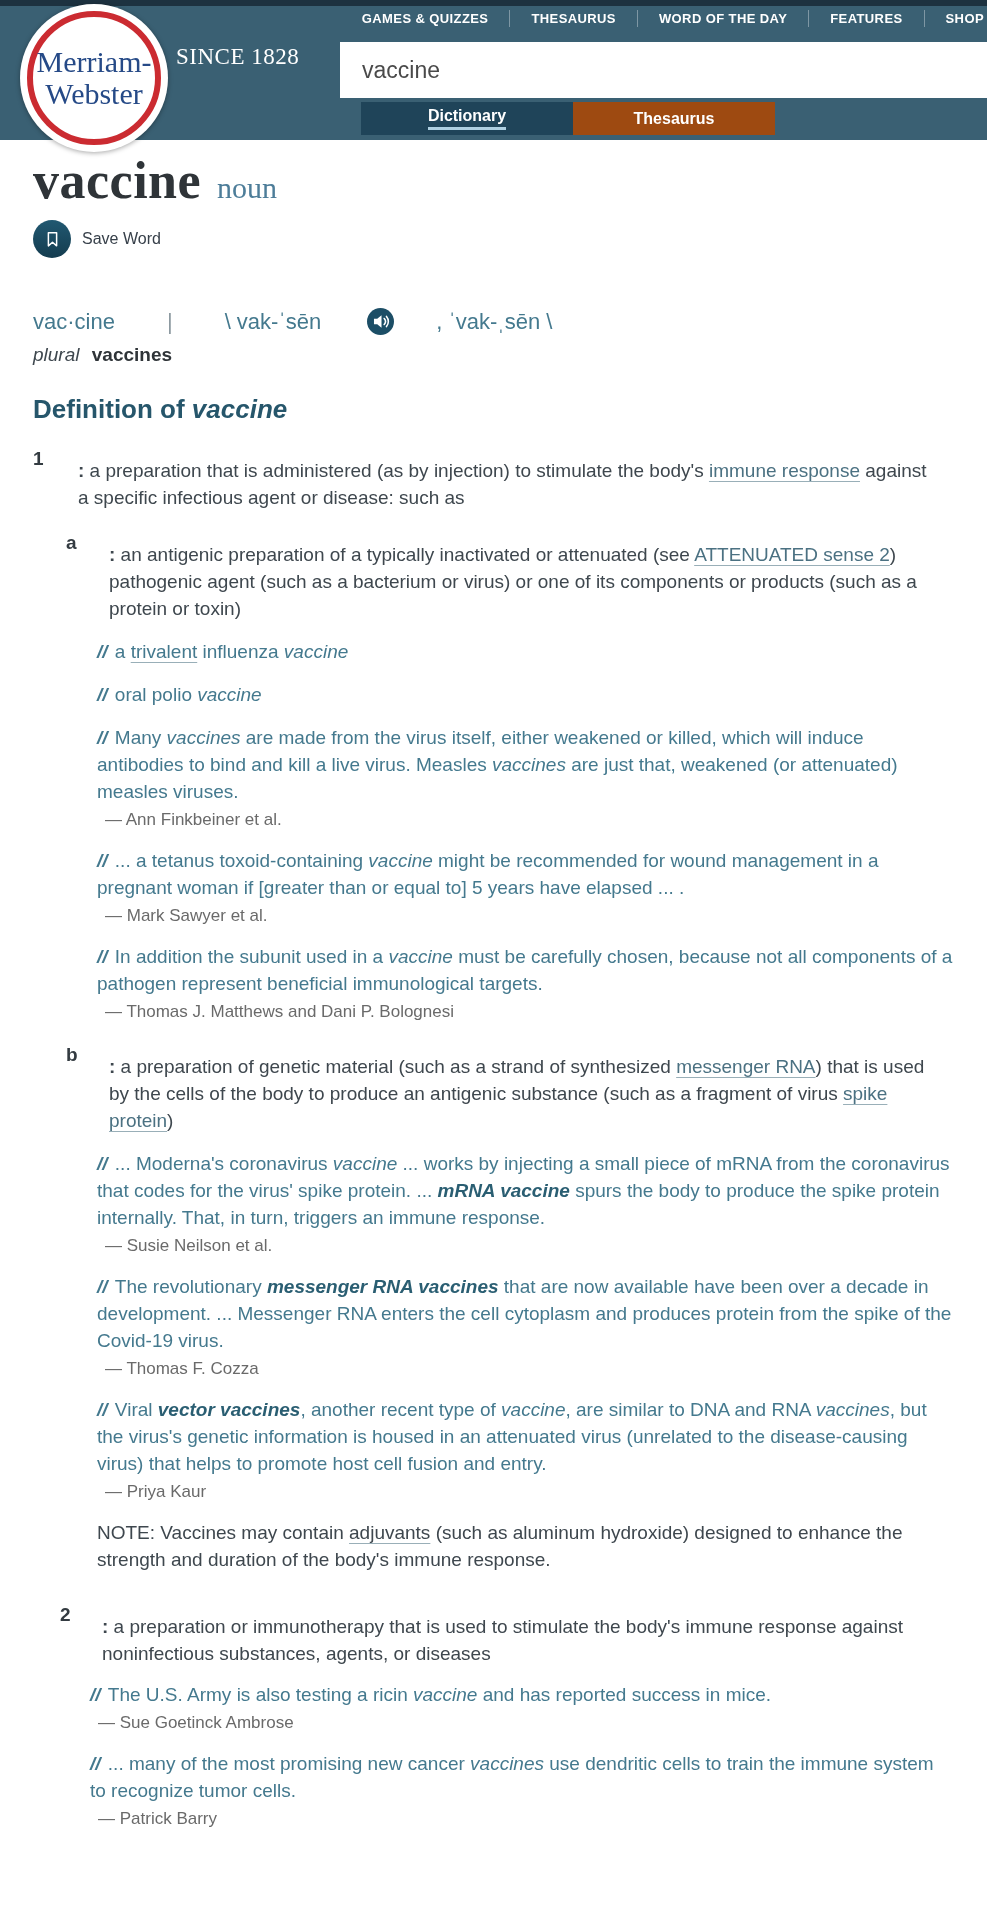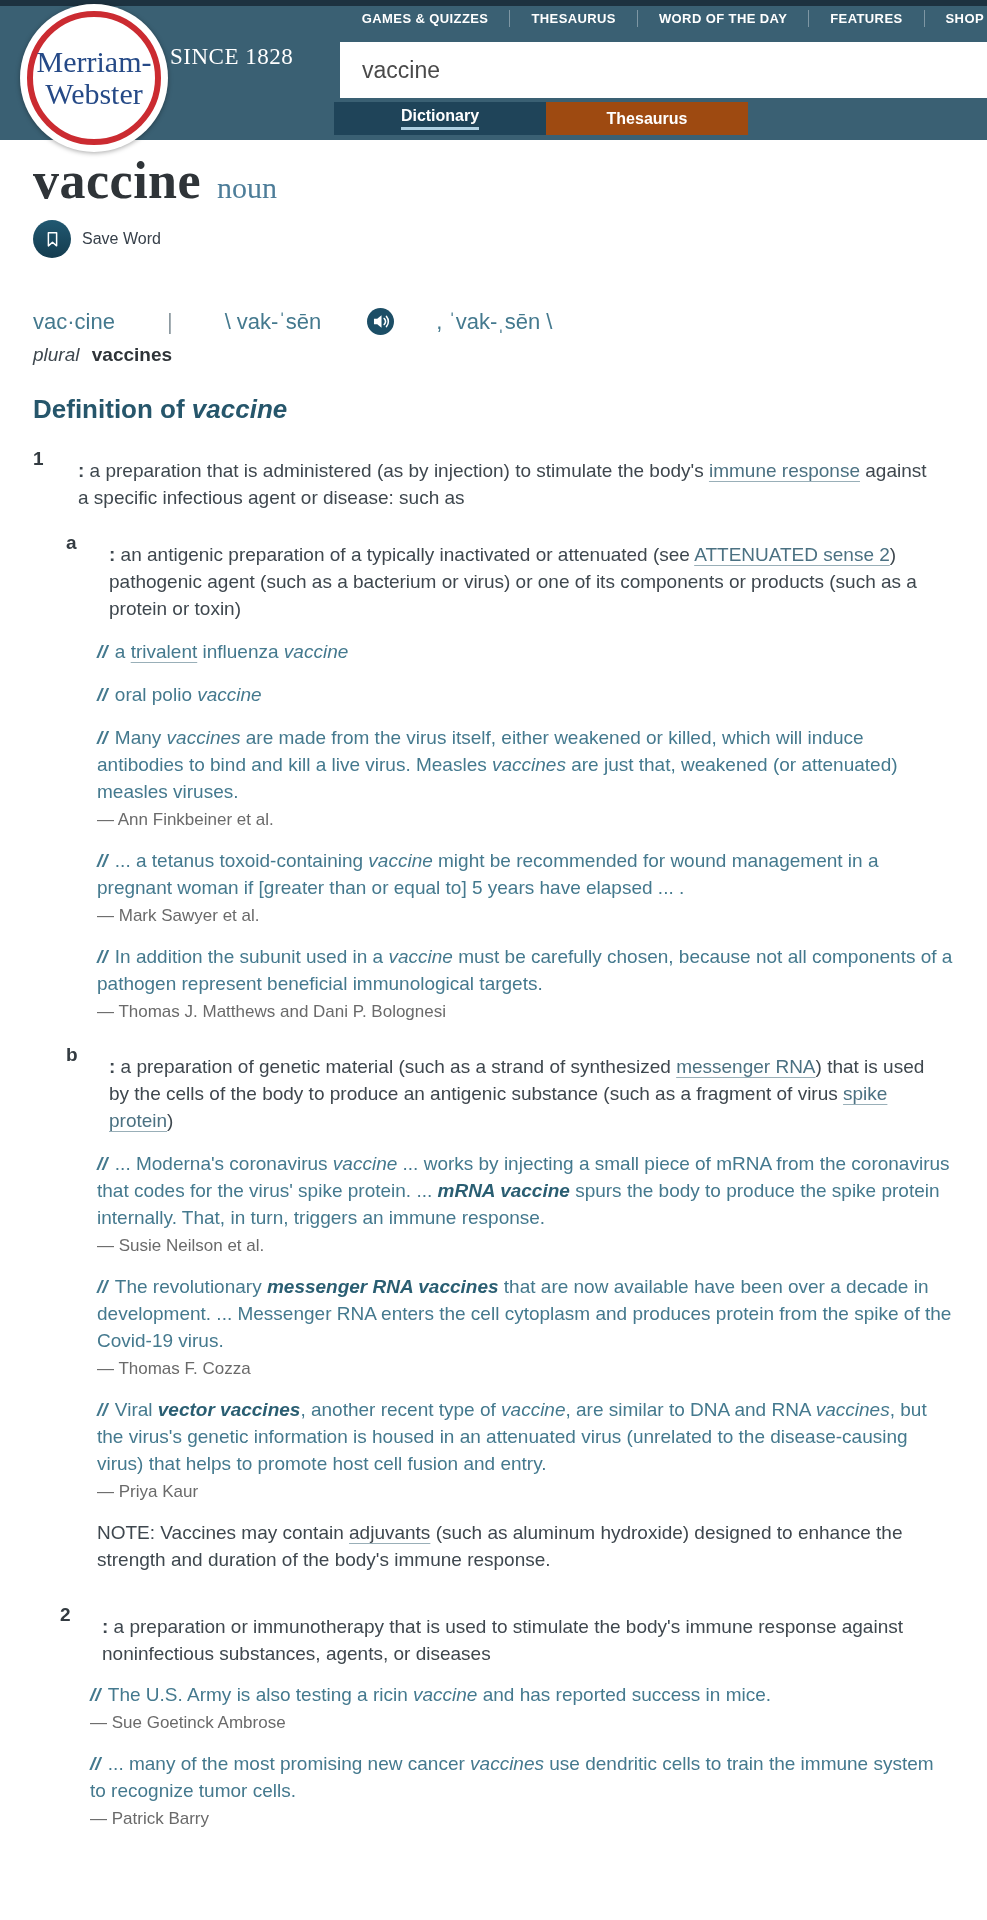--- a/index.html
+++ b/index.html
@@ -13,29 +13,29 @@
   body{width:987px;background:#fff;font-family:"Liberation Sans","DejaVu Sans",sans-serif;overflow-x:hidden;}
 
   
   .header{position:relative;width:987px;height:140px;background:var(--header-bg);}
   .top-strip{position:absolute;top:0;left:0;right:0;height:6px;background:var(--top-strip);}
   .logo{position:absolute;left:20px;top:4px;width:148px;height:148px;border-radius:50%;background:#fff;
         box-shadow:0 1px 5px rgba(0,0,0,.35);z-index:5;cursor:pointer;}
   .logo-ring{position:absolute;inset:7px;border:6px solid var(--logo-red);border-radius:50%;}
   .logo-text{position:absolute;inset:0;display:flex;flex-direction:column;align-items:center;justify-content:center;
         font-family:"Liberation Serif","DejaVu Serif",serif;color:var(--logo-blue);font-size:30px;line-height:32px;}
-  .since{position:absolute;left:170px;top:44px;color:#fff;font-family:"Liberation Serif","DejaVu Serif",serif;
+  .since{position:absolute;left:176px;top:44px;color:#fff;font-family:"Liberation Serif","DejaVu Serif",serif;
         font-size:23px;letter-spacing:.5px;}
   .nav{position:absolute;right:0;top:0;height:37px;display:flex;align-items:center;color:#fff;}
   .nav-item{font-size:13px;font-weight:bold;letter-spacing:.4px;padding:0 21px;cursor:pointer;white-space:nowrap;}
   .nav-item:last-child{padding-right:3px;}
   .nav-sep{width:1px;height:17px;background:rgba(255,255,255,.35);}
   .search{position:absolute;left:340px;top:42px;width:647px;height:56px;border:0;outline:none;background:#fff;
         padding:0 0 0 22px;font-size:23px;color:#4a4a4a;font-family:"Liberation Sans","DejaVu Sans",sans-serif;}
-  .tabs{position:absolute;left:334px;top:102px;display:flex;height:33px;}
+  .tabs{position:absolute;left:361px;top:102px;display:flex;height:33px;}
   .tab{display:flex;align-items:center;justify-content:center;color:#fff;font-weight:bold;font-size:16px;cursor:pointer;}
   .tab-dict{width:212px;background:var(--dict-tab-bg);}
   .tab-thes{width:202px;background:var(--thes-tab-bg);}
   .tab-dict .tab-label{border-bottom:3px solid var(--tab-underline);padding-bottom:2px;}
 
   
   .content{padding:10px 33px 40px;}
   .headword-row{display:flex;align-items:baseline;gap:16px;margin-top:2px;}
   .headword{margin:0;font-family:"Liberation Serif","DejaVu Serif",serif;font-weight:bold;font-size:52px;
         line-height:58px;color:#2f3438;letter-spacing:.5px;}
@@ -57,21 +57,21 @@
 
   
   .sense{display:flex;margin-top:20px;}
   .sense-label{width:33px;flex:none;font-weight:bold;font-size:19px;color:#333b41;line-height:27px;}
   .sense-body{flex:1;min-width:0;}
   .def-text{margin:12px;font-size:19px;line-height:27px;color:var(--body-text);}
   .subsense{display:flex;margin-top:18px;}
   .sub-label{width:31px;flex:none;font-weight:bold;font-size:19px;color:#333b41;line-height:27px;}
   .sub-body{flex:1;min-width:0;}
   .example{margin:16px 0 0;font-size:19px;line-height:27px;color:var(--accent);}
-  .attr{margin:3px 0 0;font-size:17px;line-height:23px;color:var(--attribution);}
+  .attr{margin:3px 8px 0;font-size:17px;line-height:23px;color:var(--attribution);}
   .note{margin:16px 0 0;font-size:19px;line-height:27px;color:var(--body-text);}
   .sense-2{margin-left:27px;margin-top:28px;}
   .sense-2 .sense-label{width:30px;}
 
   
   .r-st{font-weight:bold;}
   .r-it{font-style:italic;}
   .r-sl{font-weight:bold;font-style:italic;margin-right:2px;}
   .r-bi{font-weight:bold;font-style:italic;color:var(--emphasis);margin-top:40px;}
   a.r-lnk{color:inherit;text-decoration:underline;text-decoration-color:rgba(70,110,125,.55);

